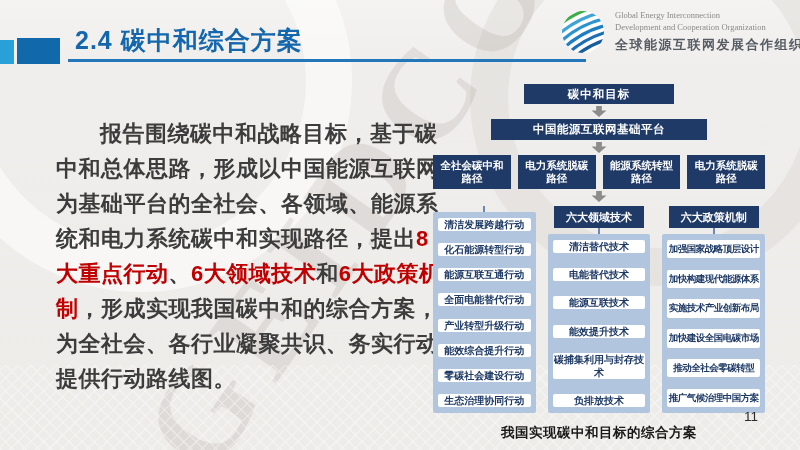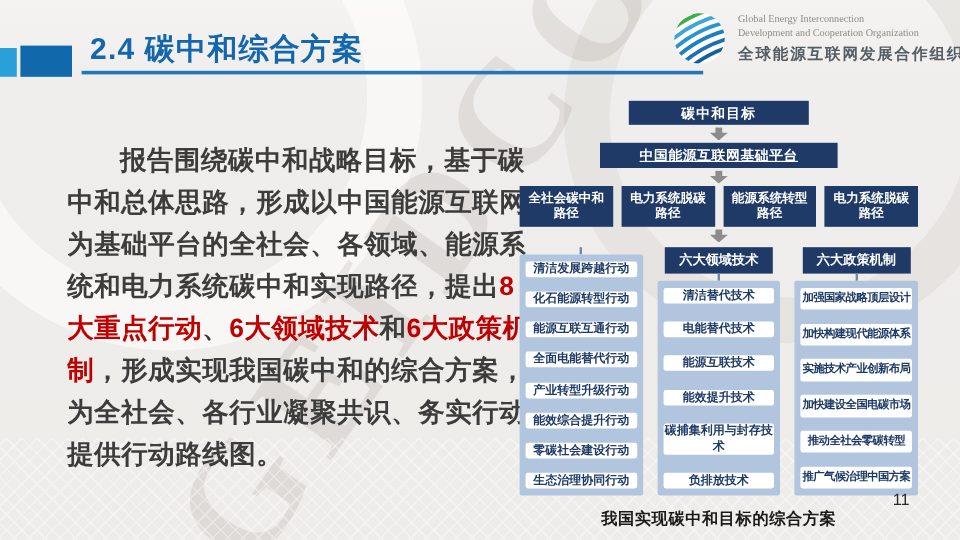--- a/index.html
+++ b/index.html
@@ -38,21 +38,21 @@
             letter-spacing:.5px;text-indent:2em;}
   .seg{color:#3c3c3c;}
   .seg-red{color:#c00000;font-weight:700;}
 
   
   .diagram{position:absolute;left:433px;top:84px;width:332px;height:358px;
            display:flex;flex-direction:column;}
   .nbox{background:#1f3a66;color:#fff;font-weight:700;text-align:center;
         display:flex;align-items:center;justify-content:center;}
   .goal{width:150px;height:20px;font-size:11.5px;margin:0 auto;letter-spacing:1px;}
-  .platform{width:198px;height:21px;font-size:11.5px;margin:0 auto;letter-spacing:.5px;text-decoration:underline;}
+  .platform{width:216px;height:21px;font-size:11.5px;margin:0 auto;letter-spacing:.5px;}
   .arrow{width:15px;height:11px;background:#8c8c8c;margin:2px auto;flex:none;
          clip-path:polygon(31% 0,69% 0,69% 42%,100% 42%,50% 100%,0 42%,31% 42%);}
   .path-row{display:flex;gap:7px;height:34px;flex:none;}
   .path-box{flex:1;background:#1f3a66;color:#fff;font-size:10.5px;font-weight:700;
             display:flex;align-items:center;justify-content:center;text-align:center;
             line-height:1.25;padding:0 4px;}
   .columns-row{display:flex;gap:12px;flex:1;margin-top:2px;}
   .col{flex:1;display:flex;flex-direction:column;min-width:0;}
   .col-header{background:#1f3a66;color:#fff;font-weight:700;font-size:11px;height:22px;
               line-height:22px;text-align:center;width:88%;margin:0 auto;flex:none;white-space:nowrap;}

